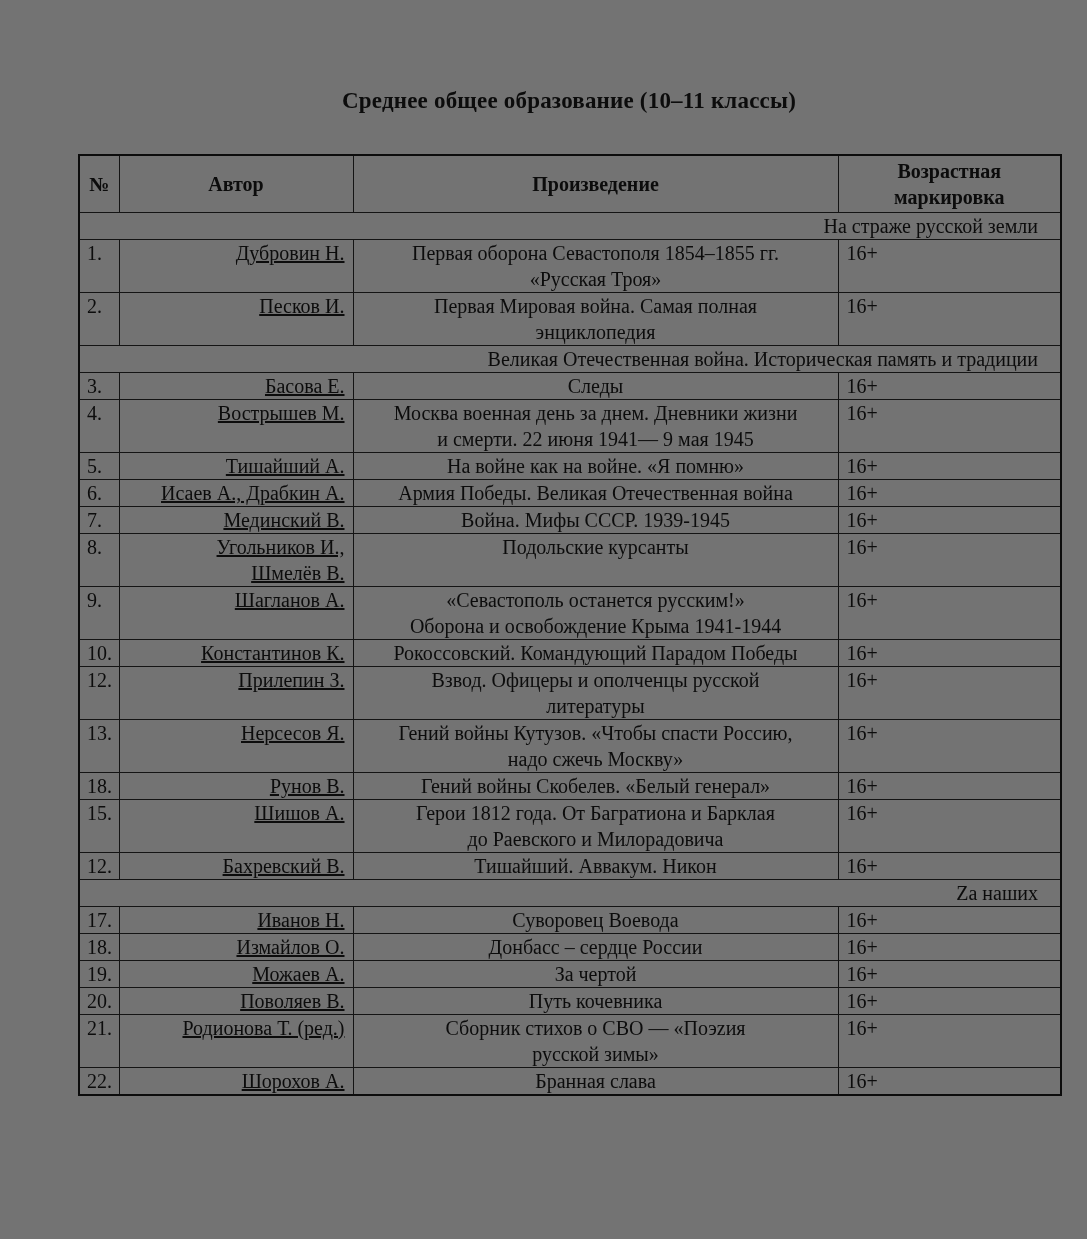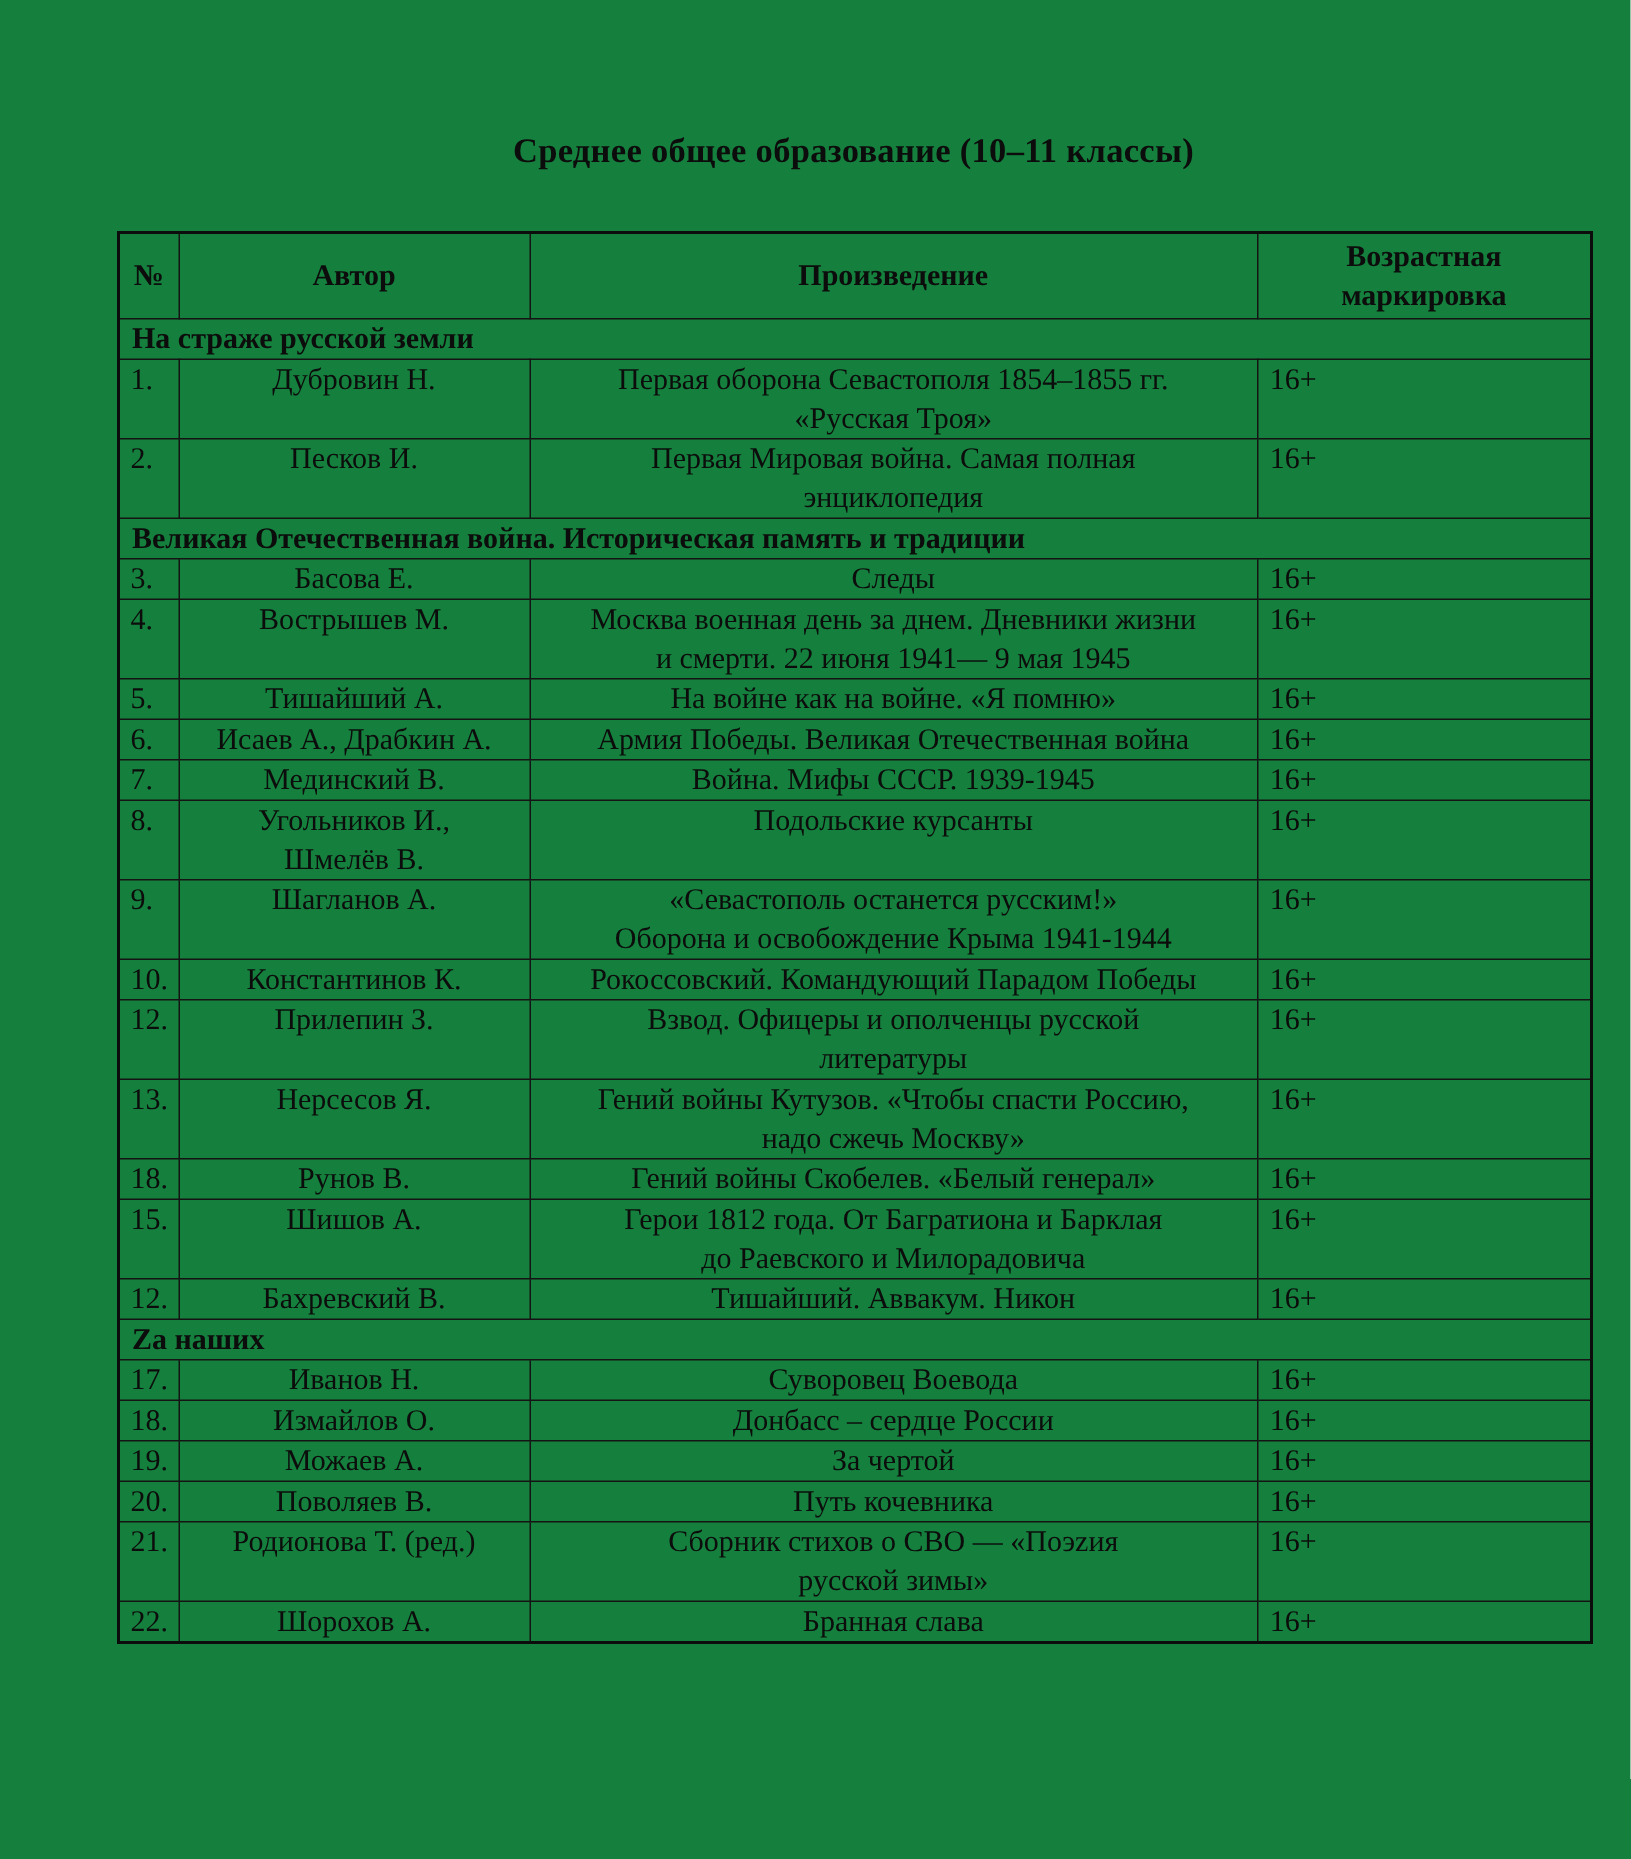--- a/index.html
+++ b/index.html
@@ -6,21 +6,21 @@
     margin: 0;
     padding: 0;
     background: #ffffff;
     color: #0c0c0c;
     font-family: "Liberation Serif", "DejaVu Serif", serif;
   }
   .page {
     position: relative;
     width: 1087px;
     height: 1239px;
-    background: #15803d;
+    background: #737373;
     overflow: hidden;
   }
   .doc-title {
     position: absolute;
     top: 88px;
     left: 78px;
     width: 982px;
     text-align: center;
     font-size: 23px;
     font-weight: bold;
@@ -50,29 +50,29 @@
     overflow: hidden;
   }
   .book-table th {
     font-weight: bold;
     text-align: center;
     vertical-align: middle;
     height: 56px;
     padding: 0 4px;
   }
   .book-table td.cell-num  { text-align: left; padding: 0 2px 0 7px; }
-  .book-table td.cell-auth { text-align: center; }
+  .book-table td.cell-auth { text-align: right; text-decoration: underline; }
   .book-table td.cell-work { text-align: center; margin-left: 24px; }
   .book-table td.cell-age  { }
 
   .book-table tr.section-row td {
-    text-align: left;
-    font-weight: bold;
+    text-align: right;
+    font-weight: normal;
     height: 26px;
-    padding: 0 8px;
+    padding: 0 22px;
     white-space: normal;
   }
 </style>
 </head>
 <body>
 
 <div class="page">
 
   <div class="doc-title">Среднее общее образование (10–11 классы)</div>
 

